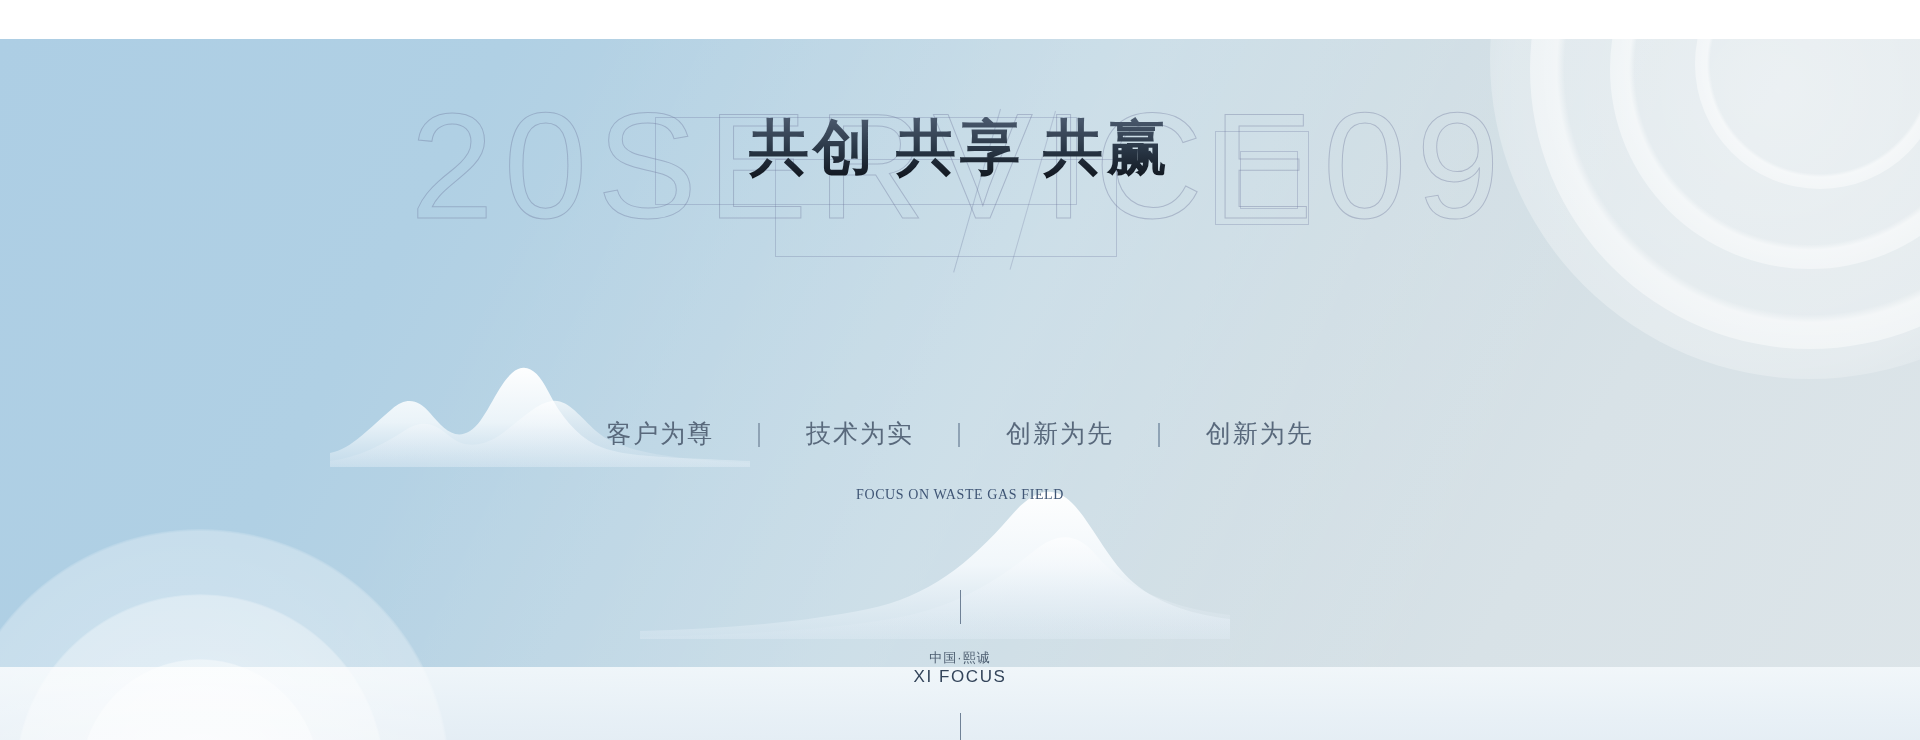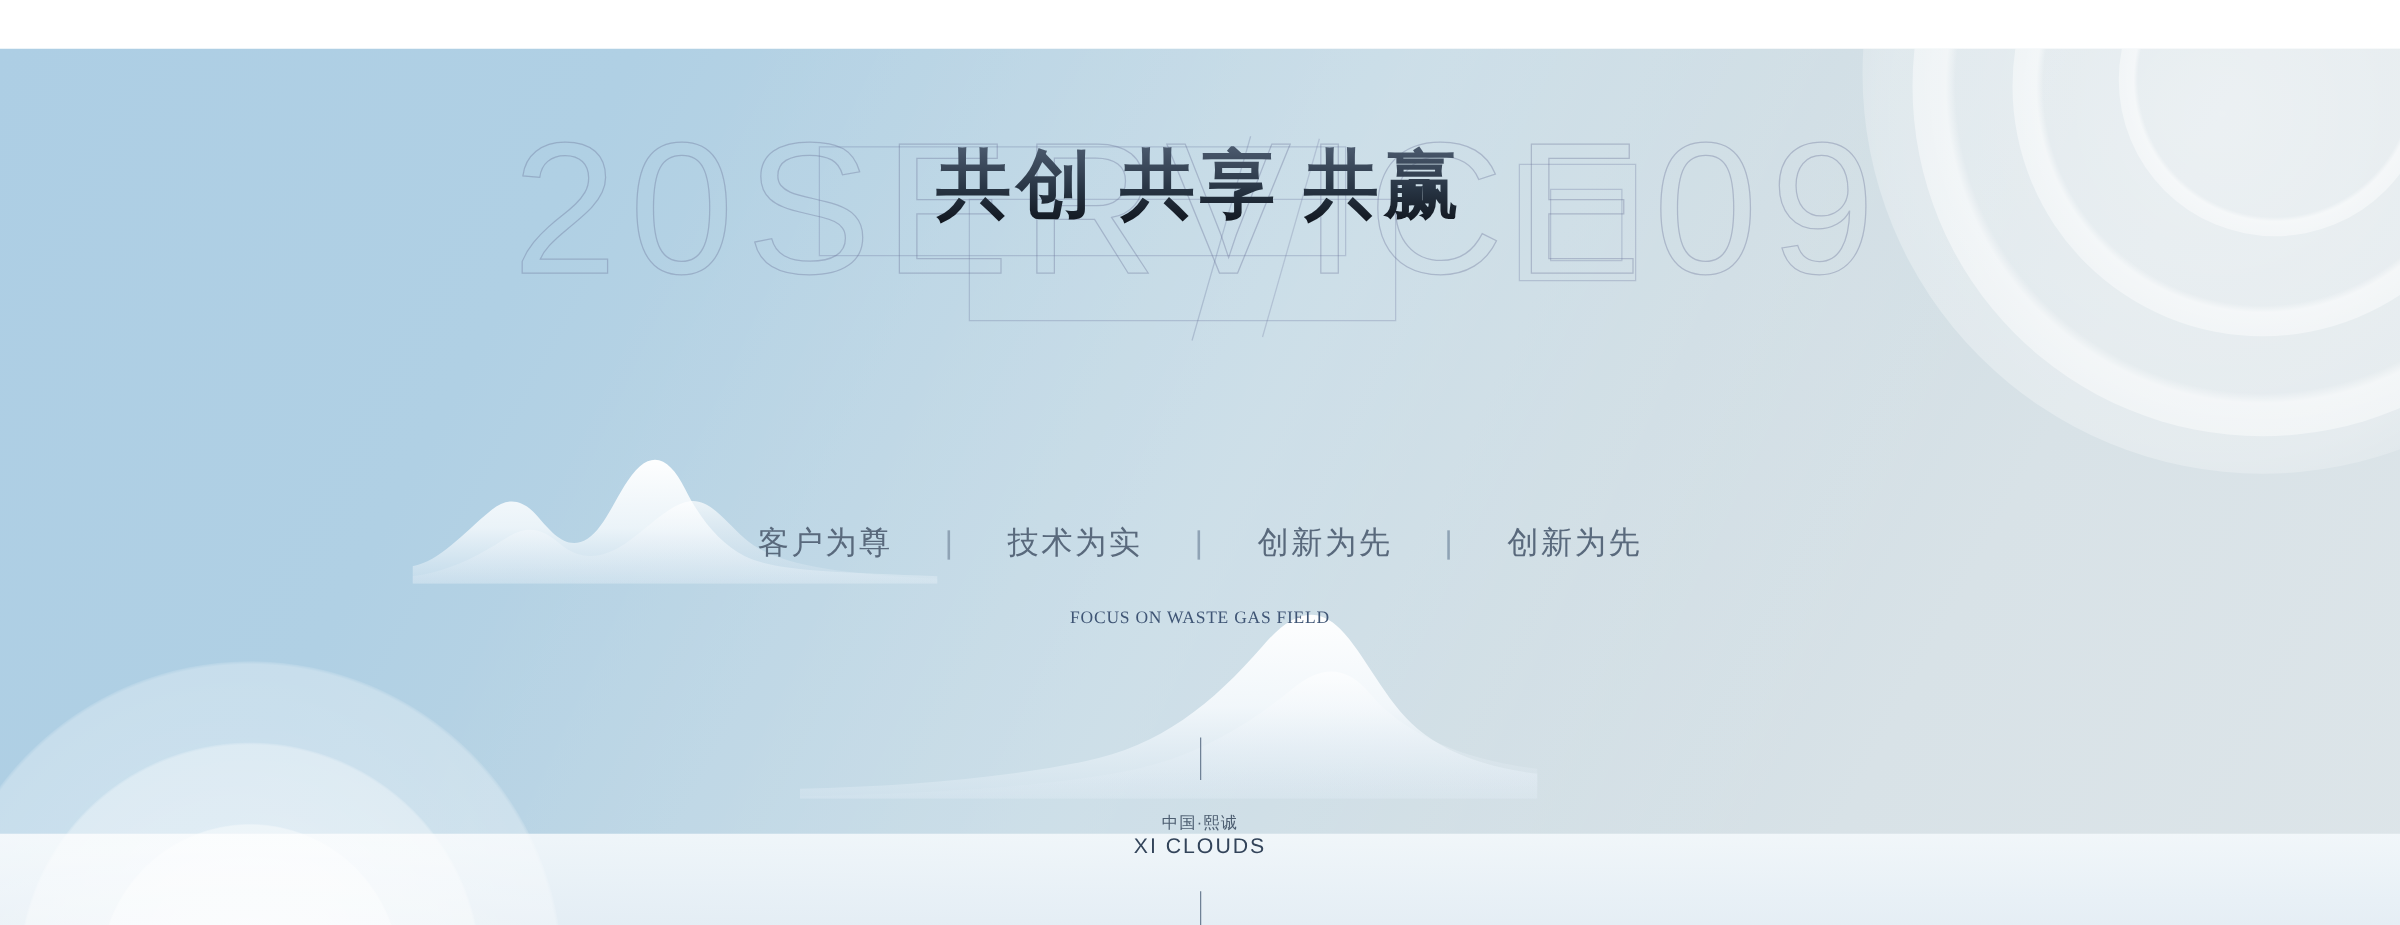--- a/index.html
+++ b/index.html
@@ -321,19 +321,19 @@
     </div>
 
     <div class="tagline">
       <span>FOCUS ON WASTE GAS FIELD</span>
     </div>
 
     <div class="brand">
       <div class="bar"></div>
       <div class="txt">
         <div class="cn">中国·熙诚</div>
-        <div class="en">XI CLOUDS</div>
+        <div class="en">XI FOCUS</div>
       </div>
       <div class="bar"></div>
     </div>
 
   </div>
 </div>
 
 </body></html>

